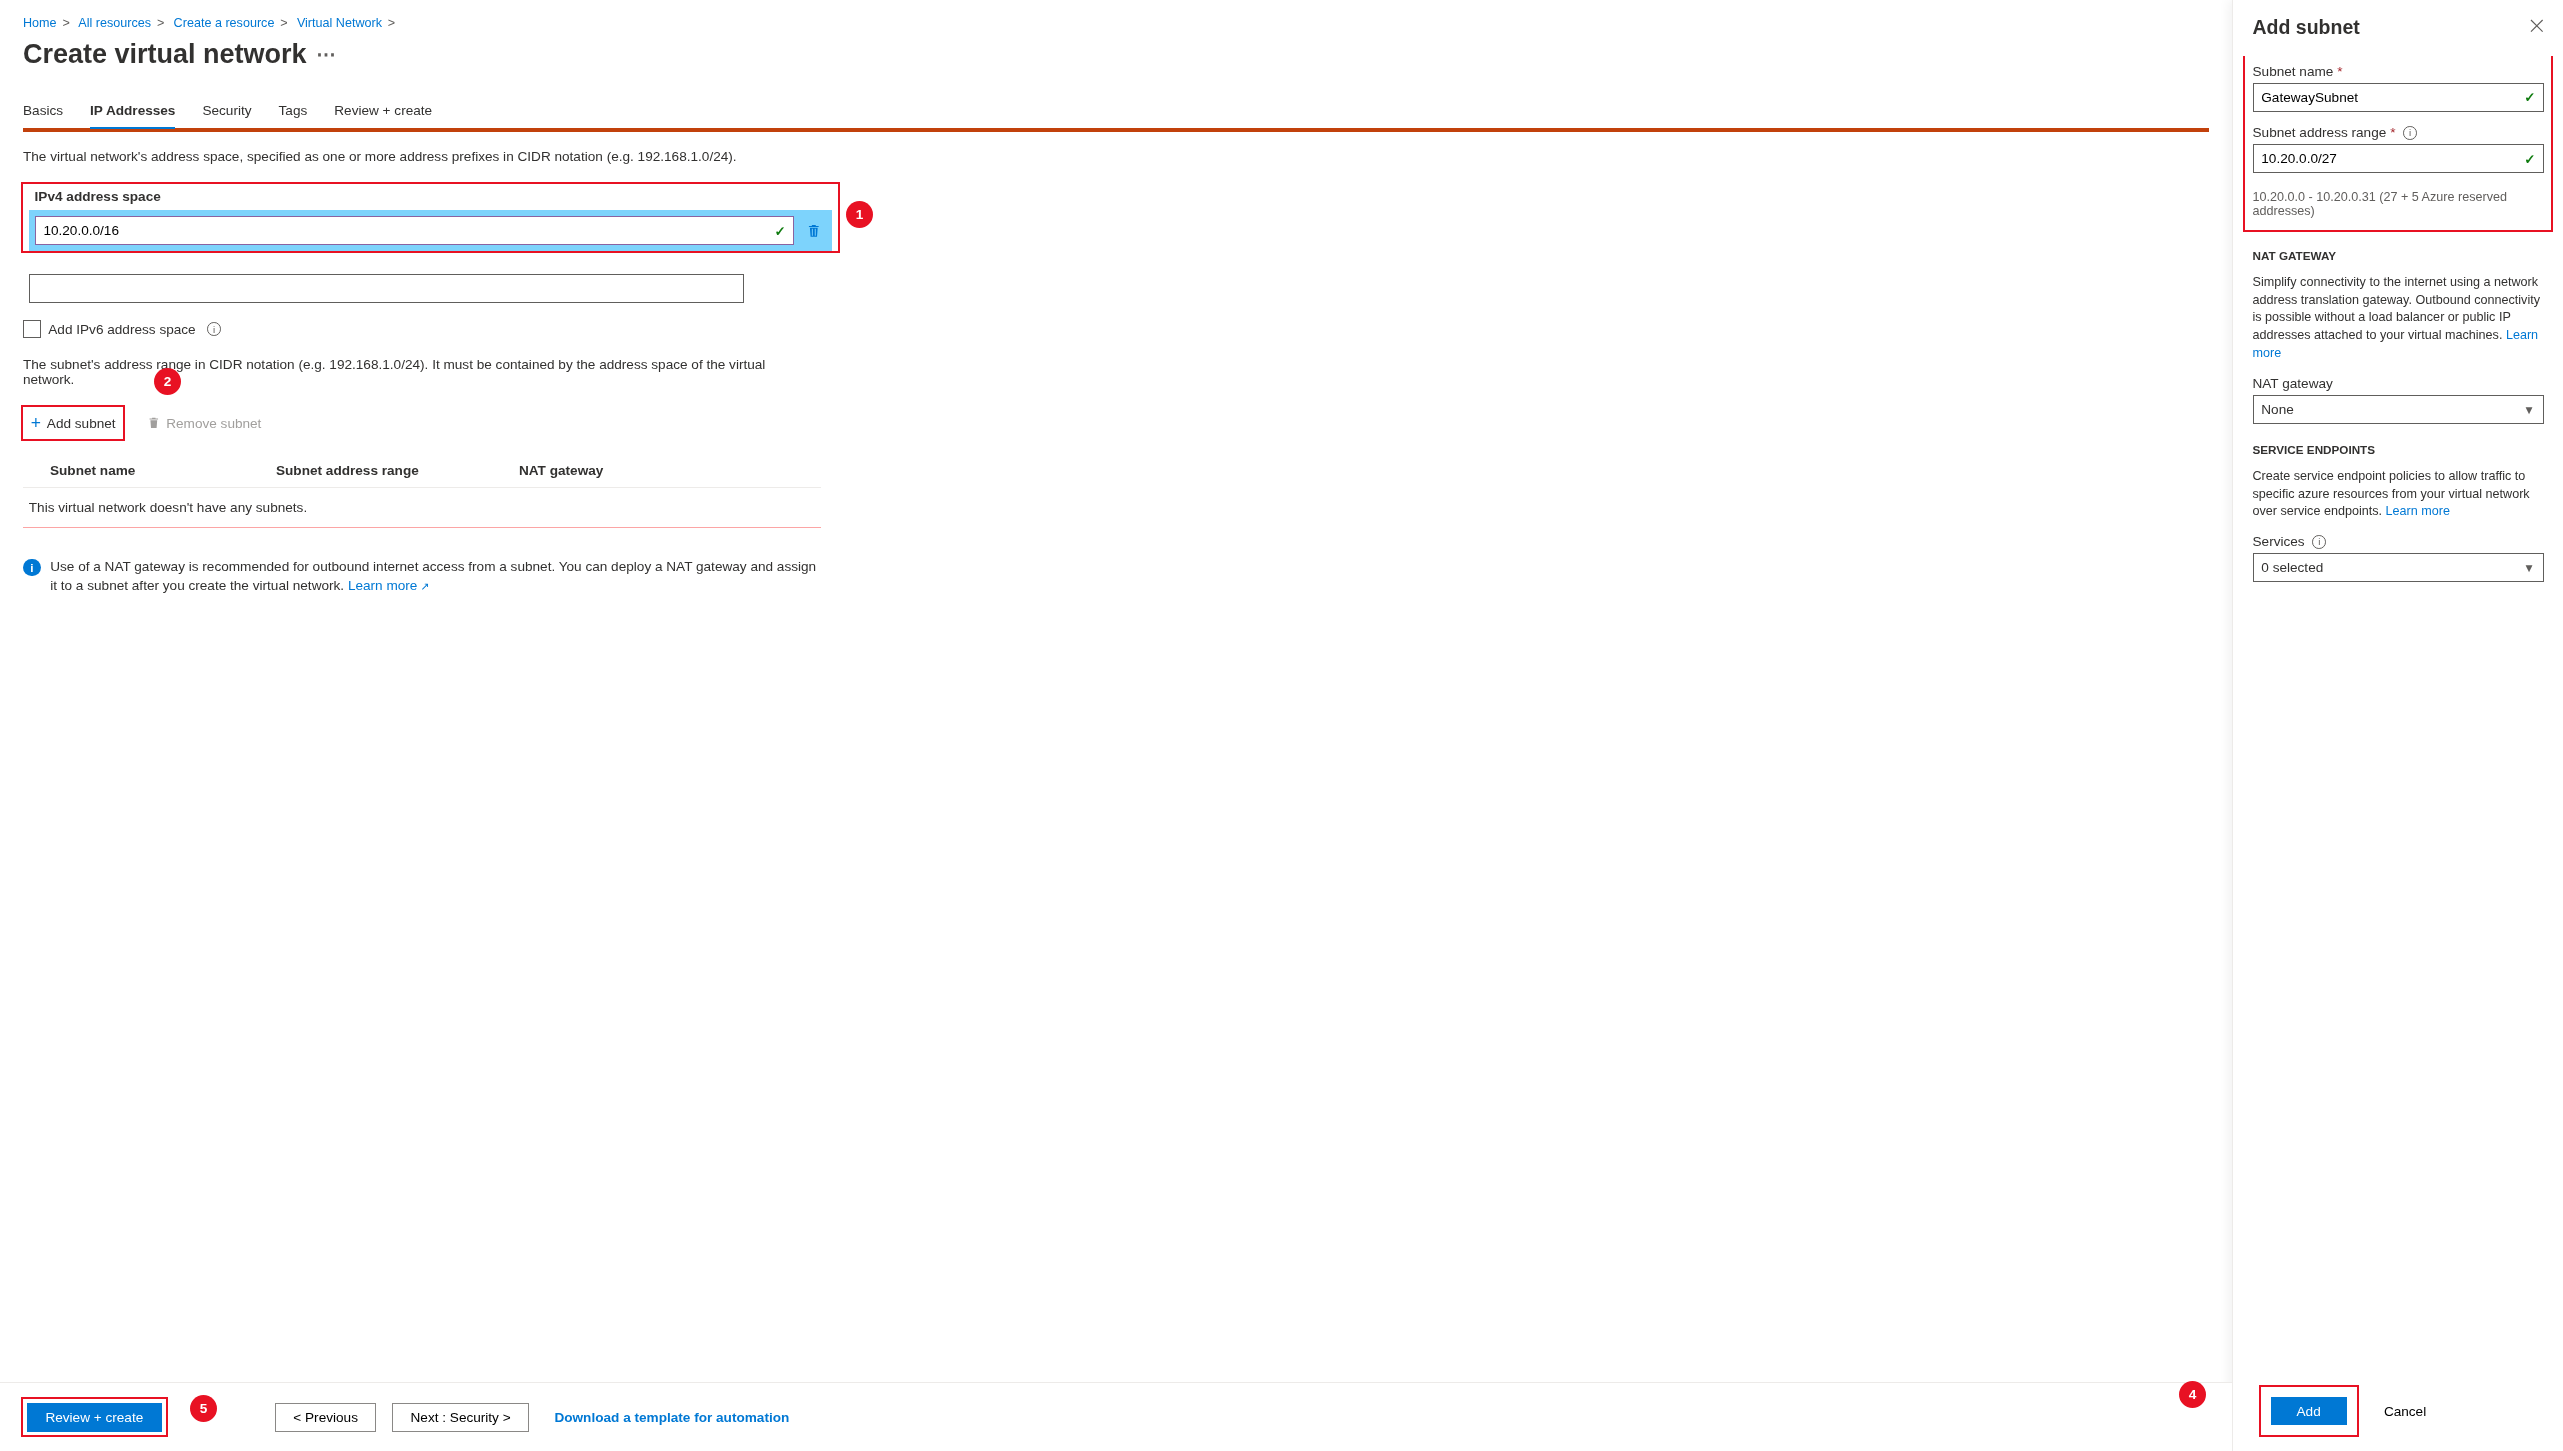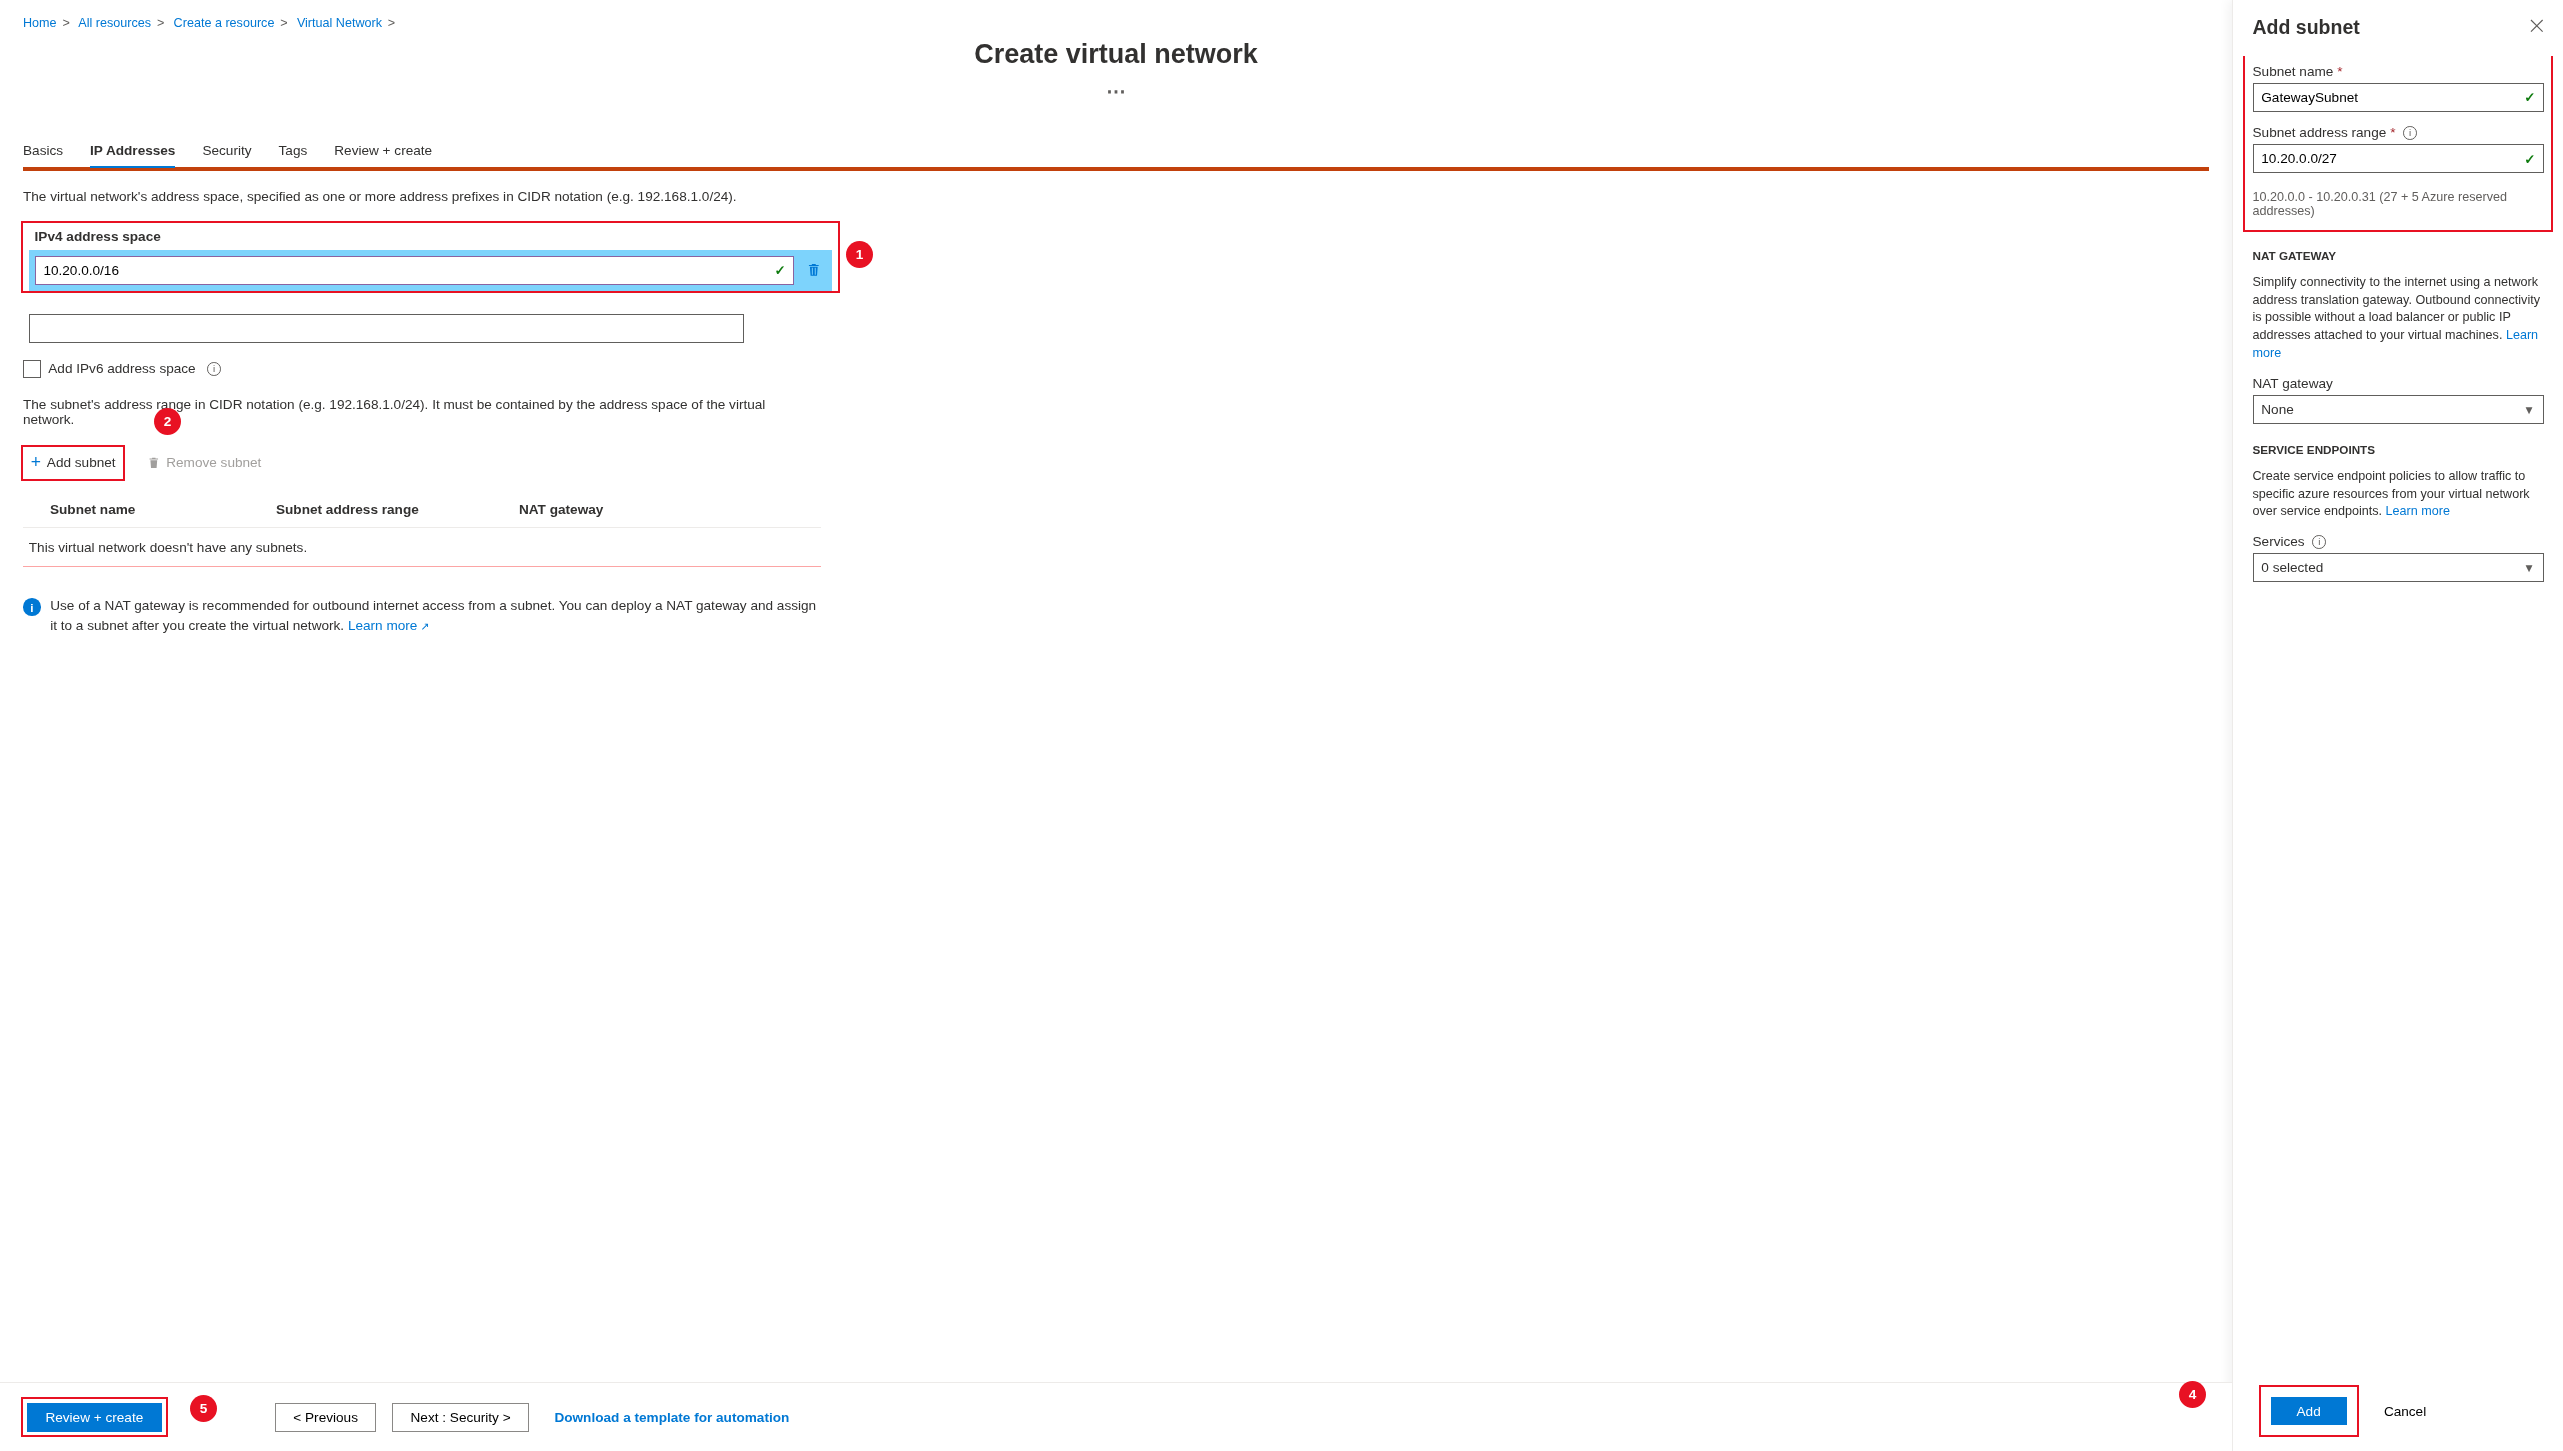--- a/index.html
+++ b/index.html
@@ -32,25 +32,24 @@
   }
   .breadcrumb a {
     color: #0078d4;
     text-decoration: none;
     cursor: pointer;
   }
   .breadcrumb .sep { margin: 0 5.8px; color: #605e5c; }
   .page-title {
     font-size: 27px;
     font-weight: 600;
-    margin: 0 0 30px 0;
+    margin: 0 0 23px 0;
     display: flex;
     align-items: center;
     gap: 9.7px;
-    flex-direction: column;
   }
   .page-title .more-icon { color: #605e5c; font-size: 19.5px; cursor: pointer; }
   .tabs {
     border-bottom: 4px solid #c2410c;
     display: flex;
     gap: 27px;
     margin-bottom: 17.5px;
   }
   .tab {
     padding: 9.7px 0;

